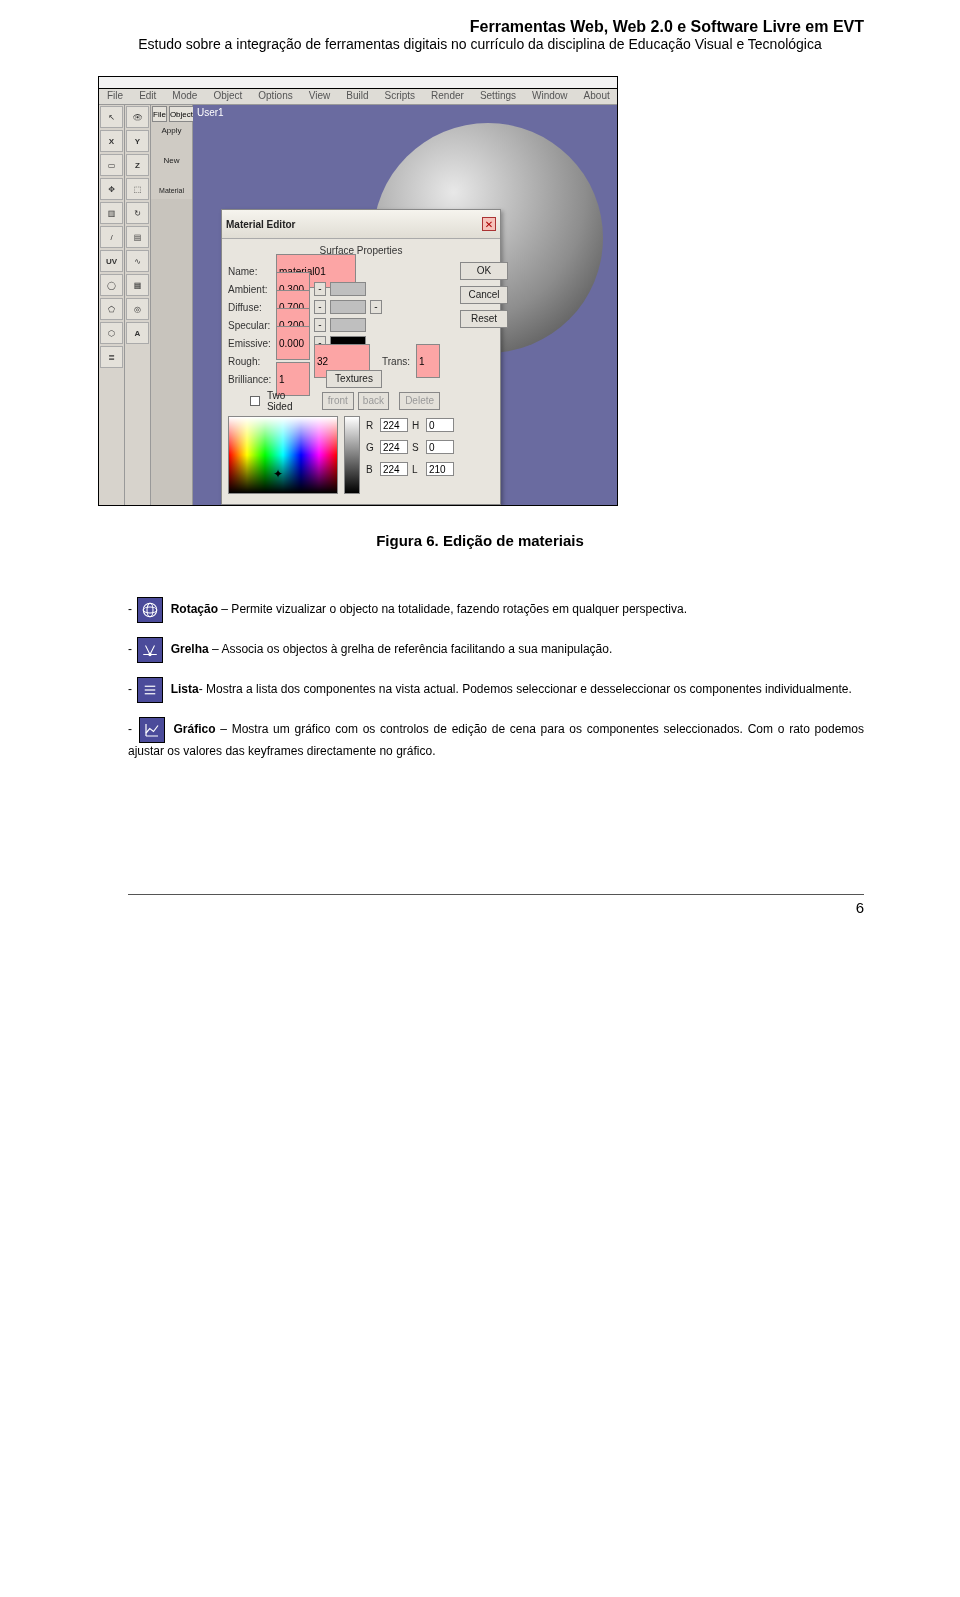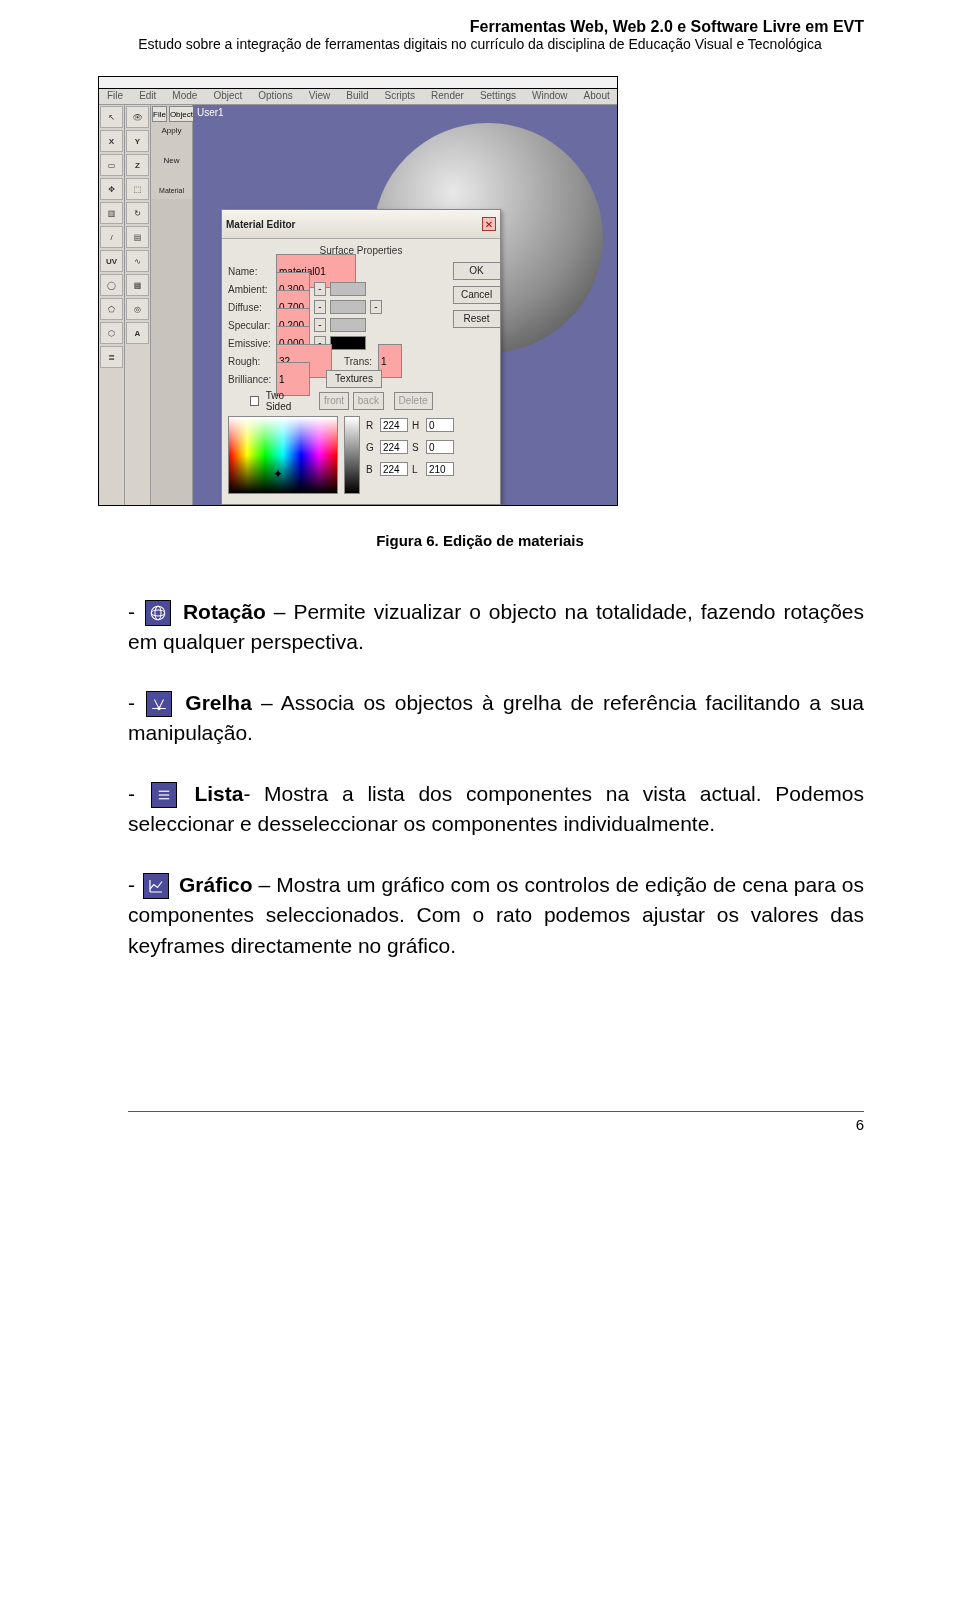--- a/index.html
+++ b/index.html
@@ -61,21 +61,21 @@
   .hue-marker { position:absolute; left:44px; top:50px; font-size:12px; color:#000; }
   .valbox { width:16px; height:78px; border:1px solid #888;
             background: linear-gradient(#fff,#000); }
   .rgbgrid { display:grid; grid-template-columns: 10px 28px 10px 28px; grid-auto-rows:18px; gap:4px; align-items:center; }
   .rgbgrid .l { font-size:10px; }
   .rgbgrid .v { border:1px solid #888; background:#fff; height:14px; font-size:10px; padding:0 2px; }
 
   
   .content { padding: 10px 96px 40px 128px; }
   .fig-caption { text-align:center; font-weight:bold; font-size:15px; margin:16px 0 48px -32px; }
-  .para { font-size:21px; line-height:1.45; margin:30px 0; text-align:justify; }
+  .para { font-size:12px; line-height:1.45; margin:14px 0; text-align:justify; }
   .tool-icon { display:inline-flex; width:26px; height:26px; vertical-align:middle; border:1px solid #000;
                background:#4b4b9a; align-items:center; justify-content:center; margin:0 4px 0 2px; }
   .tool-icon svg { width:18px; height:18px; }
 
   .page-footer { border-top:1px solid #555; margin:80px 96px 0 128px; padding-top:4px; text-align:right; font-size:15px; }
 </style>
 </head>
 <body>
 
 <div class="doc-header">
@@ -180,21 +180,21 @@
               <div class="swatch"></div>
             </div>
             <div class="row">
               <label>Emissive:</label>
               <input class="txt" style="width: 34px;" value="0.000">
               <div class="btnmini">-</div>
               <div class="swatch black"></div>
             </div>
             <div class="row">
               <label>Rough:</label>
-              <input class="txt" style="width: 56px;" value="32">
+              <input class="txt" style="width: 56px; margin-left: 38px;" value="32">
               <label style="width:30px;margin-left:8px">Trans:</label>
               <input class="txt" style="width: 24px;" value="1">
             </div>
             <div class="row">
               <label>Brilliance:</label>
               <input class="txt" style="width: 34px;" value="1">
               <div class="rbtn wide" style="margin-left:12px">Textures</div>
             </div>
             <div class="row" style="margin-top:4px">
               <span style="width:20px"></span>

